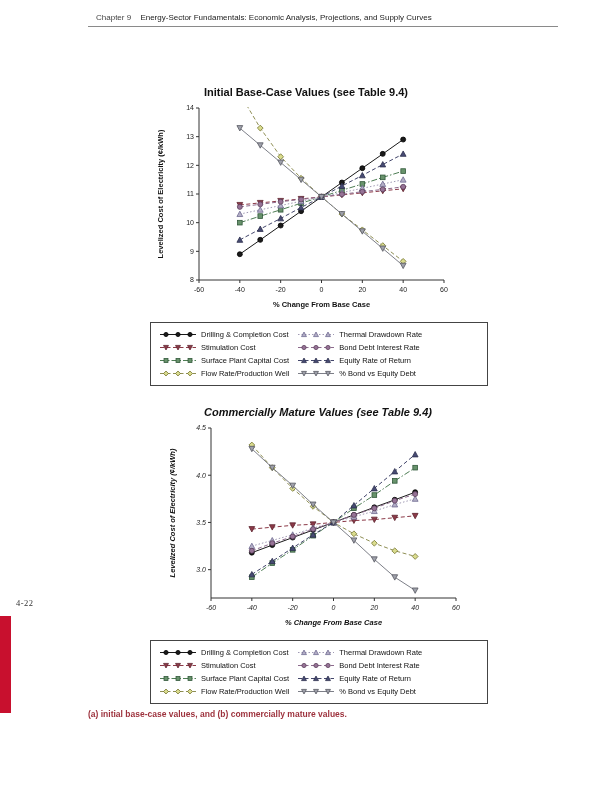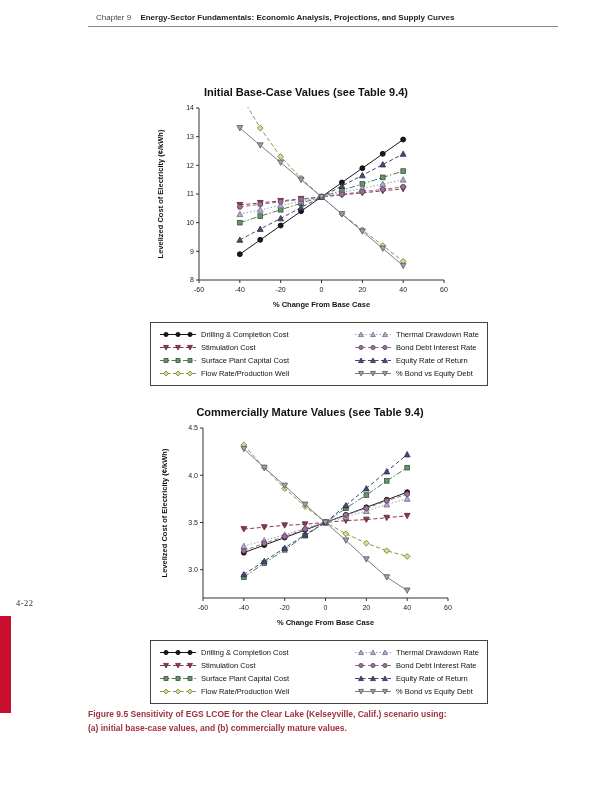--- a/index.html
+++ b/index.html
@@ -1,29 +1,29 @@
 <!DOCTYPE html>
 <html><head>
 <meta charset="utf-8">
 <style>
   html,body{margin:0;padding:0;background:#e8e8e8;}
   body{font-family:"Liberation Sans",sans-serif;}
   #page{position:relative;width:612px;height:792px;background:#ffffff;margin:0 auto;overflow:hidden;}
   .header{position:absolute;left:88px;top:13px;font-size:8px;color:#222;white-space:nowrap;}
   .header .chapter{color:#444;margin-right:7px;margin-left:8px;}
-  .header .h-title{font-weight:bold;color:#222;}
+  .header .h-title{font-weight:normal;color:#222;}
   .header-rule{position:absolute;left:88px;top:26px;width:470px;border-top:1px solid #8a8a8a;height:0;}
   .chart-block{position:absolute;width:308px;}
   #chart-a{left:152px;top:86px;}
-  #chart-b{left:156px;top:406px;}
+  #chart-b{left:164px;top:406px;font-style:italic;}
   .chart-title{text-align:center;font-size:11px;font-weight:bold;color:#111;margin-bottom:2px;}
   svg text{font-family:"Liberation Sans",sans-serif;}
   .legend-box{position:absolute;left:150px;width:338px;border:1px solid #444;background:#fff;
     padding:5px 8px;box-sizing:border-box;display:grid;grid-auto-flow:column;
-    grid-template-rows:repeat(4,13px);grid-template-columns:repeat(1,1fr);column-gap:8px;}
+    grid-template-rows:repeat(4,13px);grid-template-columns:repeat(4,1fr);column-gap:8px;}
   #legend-a{top:322px;}
   #legend-b{top:640px;}
   .legend-item{display:flex;align-items:center;gap:4px;font-size:7.5px;color:#111;white-space:nowrap;}
   .page-number{position:absolute;left:16px;top:598px;font-size:8.5px;font-family:"Liberation Serif",serif;color:#333;letter-spacing:0.5px;}
   .red-tab{position:absolute;left:0;top:616px;width:11px;height:97px;background:#c8102e;}
   .figure-caption{position:absolute;left:88px;top:708px;width:470px;font-size:8.5px;font-weight:bold;line-height:1.6;color:#9d323d;}
 </style>
 </head>
 <body>
 
@@ -452,17 +452,16 @@
           <path d="M31 7.965L33.465 3.4047500000000004L28.535 3.4047500000000004Z" fill="#9fa1ab" stroke="#55575f" stroke-width="0.8"></path>
         </svg>
         <span>% Bond vs Equity Debt</span>
       </div>
     </div>
 
   <div class="page-number">4-22</div>
   <div class="red-tab" style="background: rgb(200, 16, 46);"></div>
 
   <div class="figure-caption" style="color: rgb(157, 50, 61);">
-    <div>Figure 9.5 Sensitivity of EGS LCOE for the Clear Lake (Kelseyville, Calif.) scenario using:</div>
     <div>(a) initial base-case values, and (b) commercially mature values.</div>
   </div>
 
 </div>
 
 </body></html>

